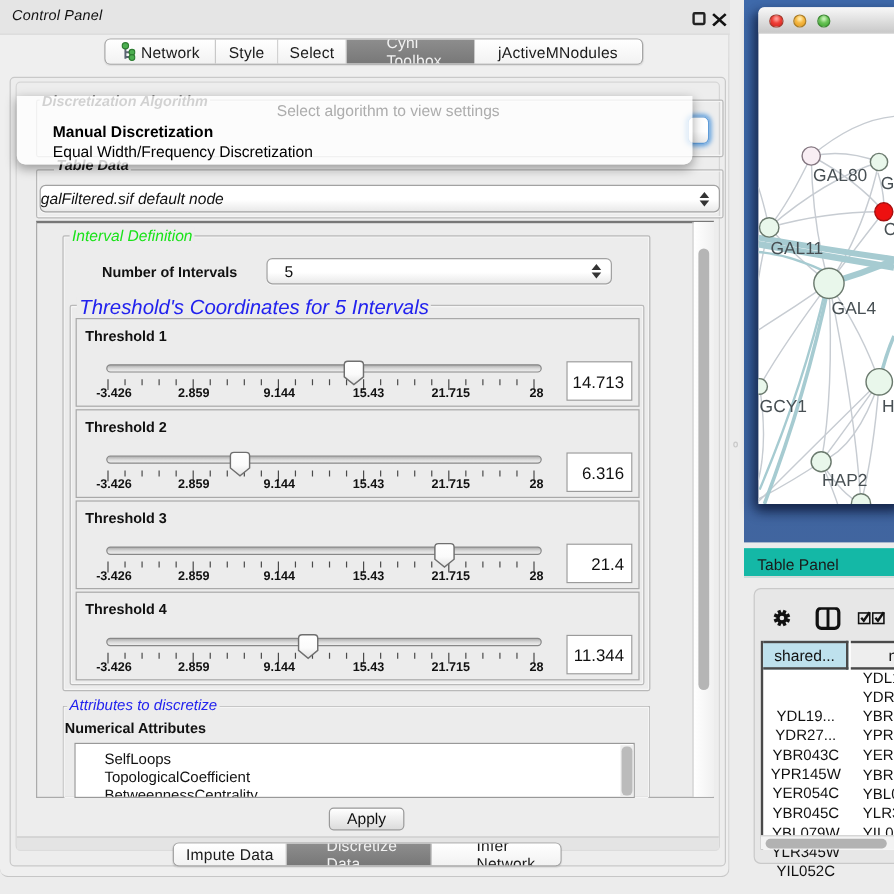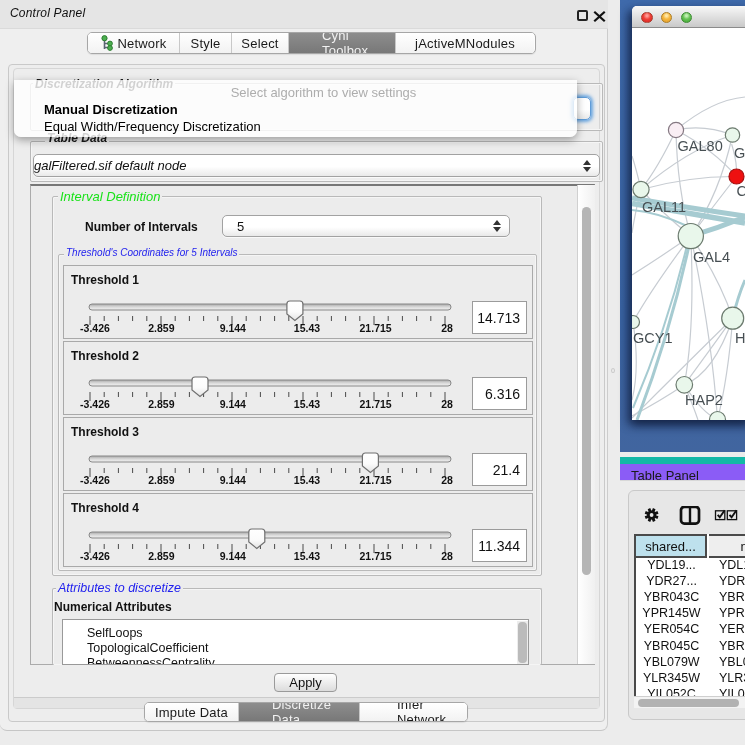--- a/index.html
+++ b/index.html
@@ -92,35 +92,35 @@
     border-top-left-radius:5px;
     box-shadow:-5px 4px 9px rgba(10,20,50,0.5), 0 6px 10px rgba(10,20,50,0.55); }
   #nettitle { left:0; top:0; width:100%; height:22px;
     background:linear-gradient(#f8f8f8,#c9c9c9); border-bottom:1px solid #8b8b8b;
     border-top-left-radius:5px; }
   .light { position:absolute; top:5.5px; width:11.5px; height:11.5px; border-radius:50%; }
   #lred { left:9px;  background:radial-gradient(circle at 50% 30%, #ff9a94 10%, #ee3f37 45%, #d6201d); border:1px solid #a63b2e; }
   #lyel { left:28.5px; background:radial-gradient(circle at 50% 30%, #ffe9a8 10%, #f6b63e 45%, #e09c27); border:1px solid #ab7d25; }
   #lgrn { left:48.5px; background:radial-gradient(circle at 50% 30%, #c4f0b4 10%, #68c356 45%, #3ba42e); border:1px solid #3d8a33; }
 
-  #tablepanelbar { left:620px; top:457px; width:125px; height:24px; background:#8b5cf6;
-    border-top:7px solid #14b8a6; border-bottom:1px solid #d8d8d8; }
+  #tablepanelbar { left:620px; top:457px; width:125px; height:24px; background:#14b8a6;
+    border-top:2px solid #14b8a6; border-bottom:1px solid #d8d8d8; }
   #tablepanelbar span { position:absolute; left:11px; top:4px; font-size:13px; color:#1a1a1a; }
   #tablecontainer { left:628px; top:490px; width:130px; height:230px; background:#e7e7e7;
     border:1px solid #c9c9c9; border-radius:6px; }
   #tablebox { left:634px; top:534px; width:111px; height:174px; background:#ffffff;
     border-left:2px solid #4a4a4a; }
   #thead1 { left:0px; top:0px; width:71px; height:24px; background:#bee1ed;
     border-top:2px solid #4a4a4a; border-bottom:2px solid #4a4a4a; border-right:2px solid #4a4a4a;
     font-size:13px; color:#111; display:flex; align-items:center; justify-content:center; }
   #thead2 { left:72.5px; top:0px; width:60px; height:24px; background:#eeeeee;
     border-top:2px solid #4a4a4a; border-bottom:2px solid #4a4a4a;
     font-size:13px; color:#111; display:flex; align-items:center; padding-left:32px; }
   .trow { position:absolute; width:200px; height:16.1px; font-size:12.5px; color:#111; }
-  .trow .c1 { position:absolute; left:0; width:71px; text-align:center; }
+  .trow .c1 { position:absolute; left:0; width:71px; text-align:center;margin-top:32px; }
   .trow .c2 { position:absolute; left:83px; }
   #hscroll { left:-2px; top:162px; width:113px; height:12px; background:#f3f3f3;
     border-top:1px solid #cfcfcf; }
   #hscrollthumb { position:absolute; left:4px; top:2px; width:101px; height:8px;
     background:#b2b2b2; border-radius:4px; }
 </style>
 </head>
 <body>
 <div id="stage">
 
@@ -180,21 +180,21 @@
   <div class="abs" style="left:85px; top:220px; font-size:12px; font-weight:bold; color:#111;">Number of Intervals</div>
   <div class="abs combo" style="left:222px; top:215px; width:288px; height:22px;">
     <span style="margin-left:14px;">5</span>
     <span class="arrows">
         <span class="up"></span>
         <span class="dn"></span>
       </span>
   </div>
 
   <div class="abs groupbox" style="left:58px; top:254px; width:479px; height:317px; background:#ececec;"></div>
-  <div class="abs grouptitle" style="left:64px; top:247px; color:#2222ee; font-weight:normal; font-size:10px; background:#ececec;">Threshold's Coordinates for 5 Intervals</div>
+  <div class="abs grouptitle" style="left:64px; top:247px; color:#2222ee; font-weight:normal; font-size:17px; background:#ececec;">Threshold's Coordinates for 5 Intervals</div>
 
   <div class="thresholdbox" style="top:265px;">
     <div class="thlabel">Threshold 1</div>
     <svg style="position:absolute;left:0;top:0;" width="470" height="74" viewBox="0 0 470 74">
         <defs>
           <linearGradient id="trg" x1="0" y1="0" x2="0" y2="1">
             <stop offset="0" stop-color="#a8a8a8"></stop>
             <stop offset="0.5" stop-color="#d9d9d9"></stop>
             <stop offset="1" stop-color="#f2f2f2"></stop>
           </linearGradient>

